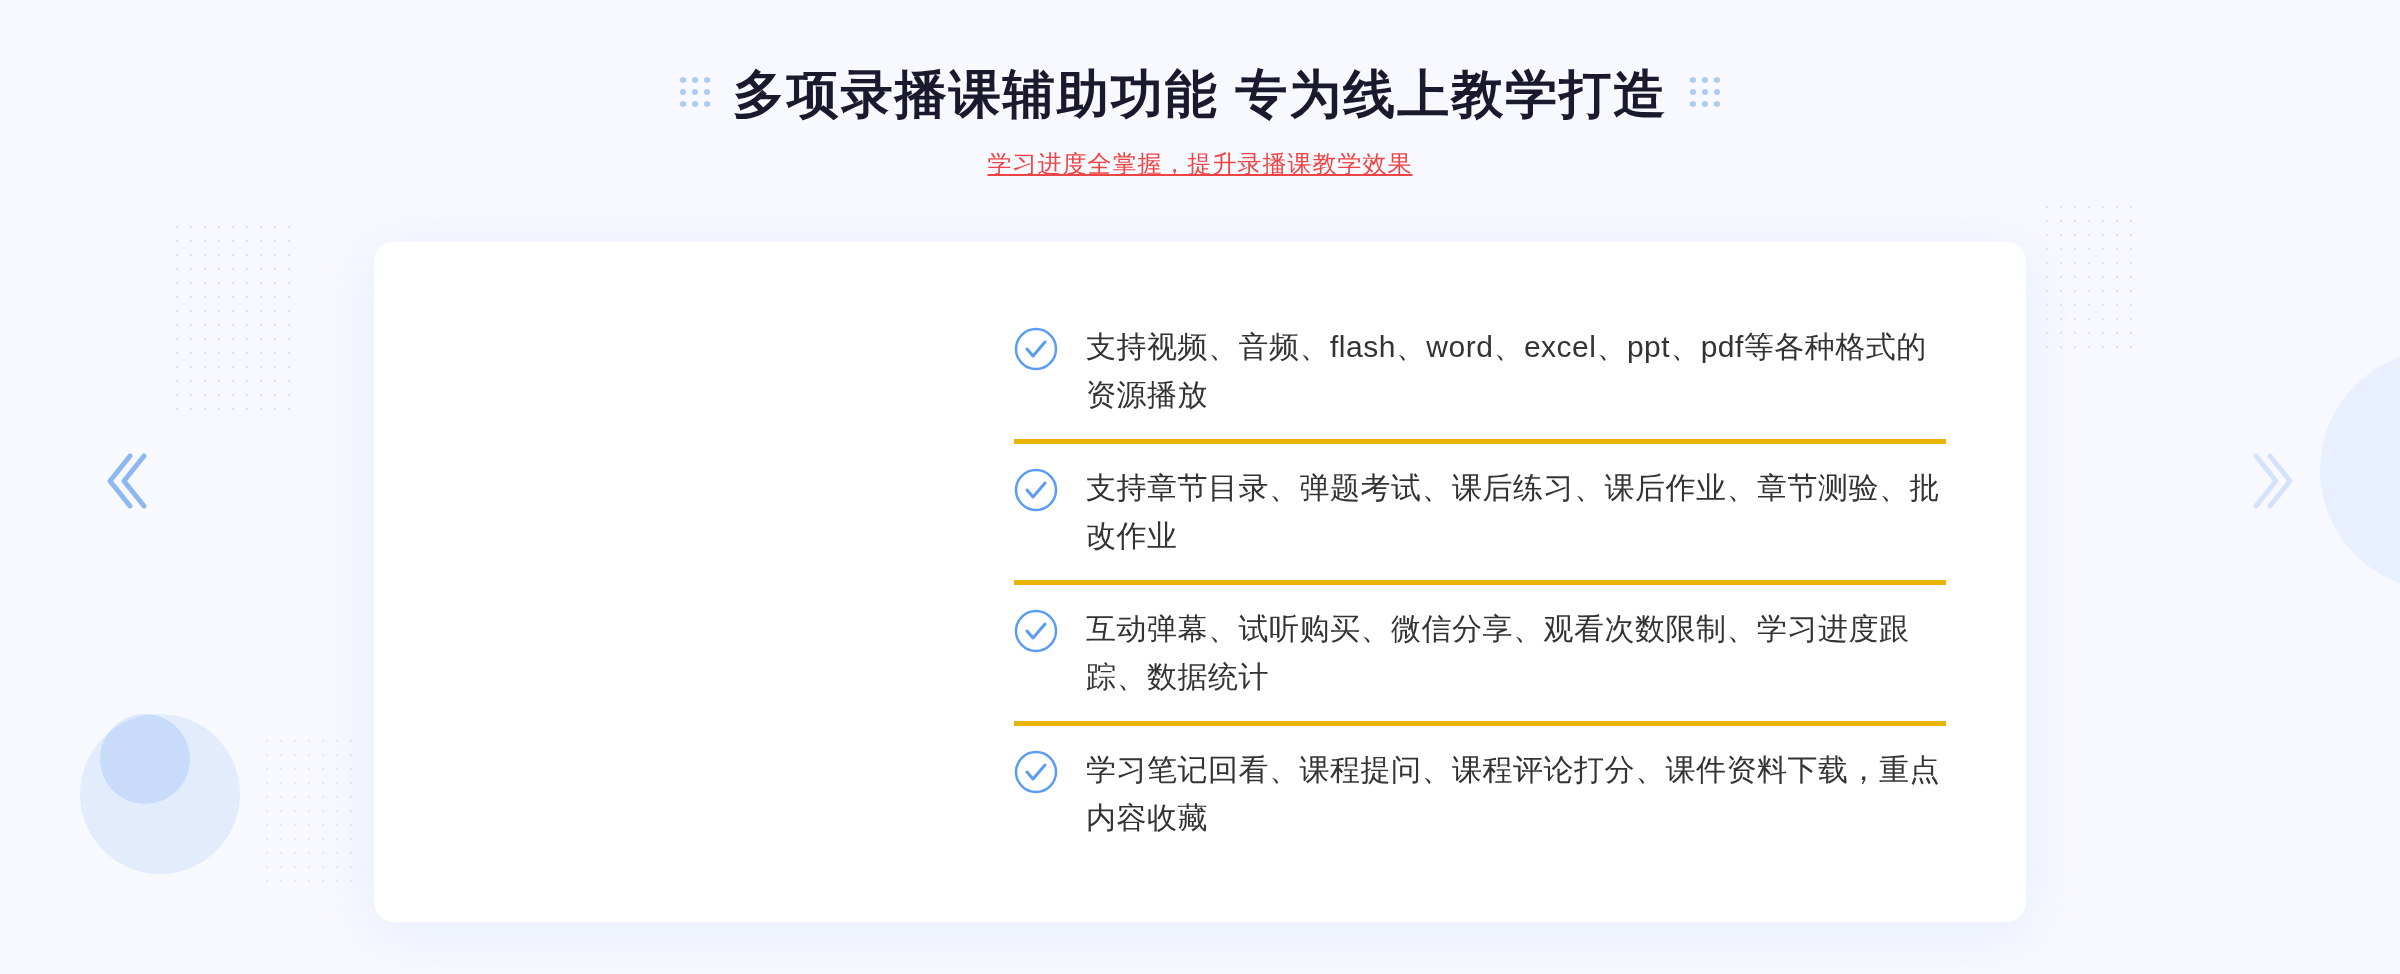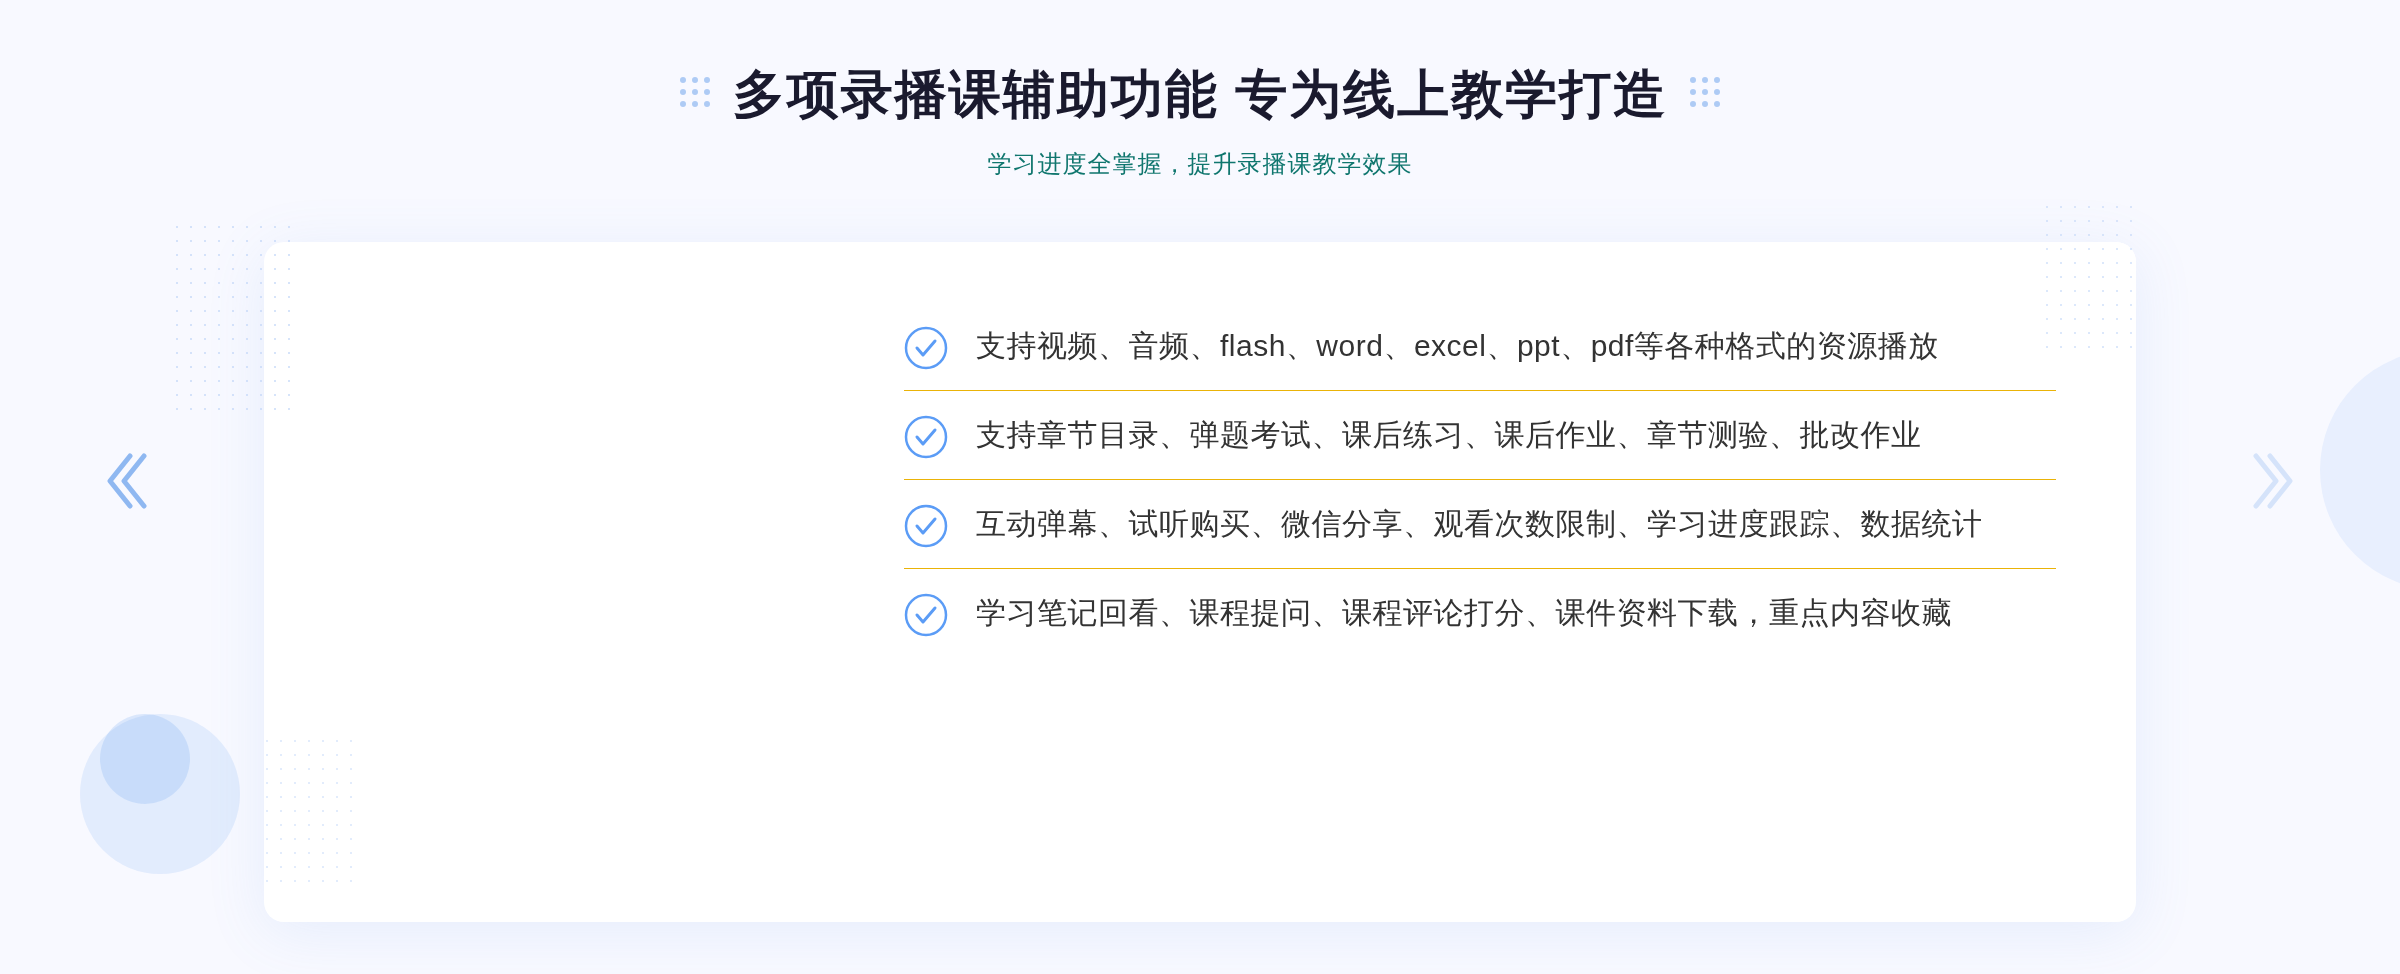--- a/index.html
+++ b/index.html
@@ -137,30 +137,31 @@
     .header-title {
       font-size: 52px;
       font-weight: 700;
       color: #1a1a2e;
       letter-spacing: 2px;
     }
 
     .header-subtitle {
       margin-top: 18px;
       font-size: 24px;
-      color: #0f766e;
+      color: #ef4444;
       letter-spacing: 1px;
+      text-decoration: underline;
     }
 
     
     .main-content {
       display: flex;
-      align-items: flex-start;
+      align-items: center;
       margin-top: 50px;
-      width: 1872px;
+      width: 1652px;
       background: #ffffff;
       border-radius: 20px;
       box-shadow: 0 10px 60px rgba(100, 150, 230, 0.12);
       overflow: hidden;
       min-height: 680px;
     }
 
     
     .left-panel {
       width: 560px;
@@ -256,21 +257,21 @@
     }
 
     .feature-item {
       display: flex;
       align-items: flex-start;
       gap: 28px;
       padding: 20px 0;
     }
 
     .feature-item + .feature-item {
-      border-top: 1px solid #eab308;
+      border-top: 5px solid #eab308;
     }
 
     .check-icon {
       flex-shrink: 0;
       width: 44px;
       height: 44px;
       margin-top: 4px;
     }
 
     .check-icon svg {

